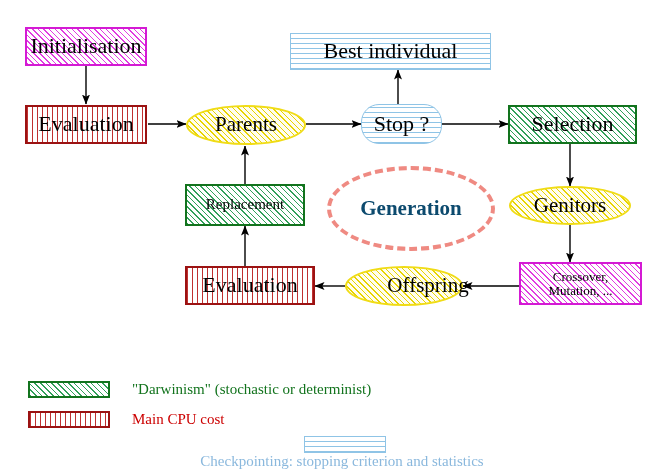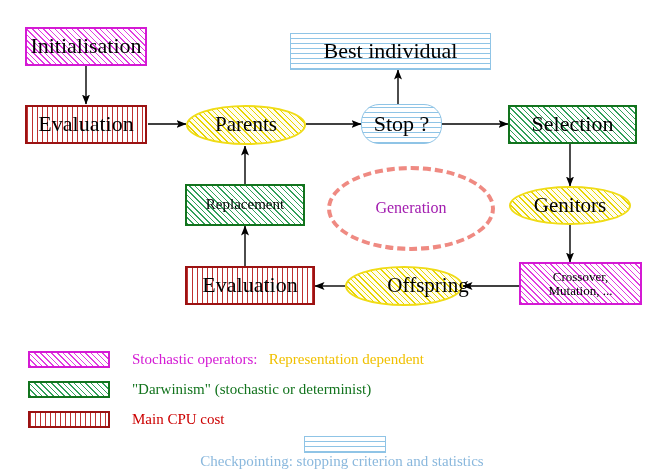--- a/index.html
+++ b/index.html
@@ -133,29 +133,25 @@
 
   <div class="node pat-red-vert" style="left:185px;top:266px;width:130px;height:39px;">
     <span class="lbl" style="font-size:22px;">Evaluation</span>
   </div>
 
   <div class="node pat-green-diag" style="left:185px;top:184px;width:120px;height:42px;">
     <span class="lbl" style="font-size:15px;">Replacement</span>
   </div>
 
   <div class="node dashed-ellipse" style="left:327px;top:166px;width:168px;height:85px;">
-    <span class="lbl" style="font-size:16px;color:#a21caf;">Generation</span>
+    <span class="lbl" style="font-size:21px;color:#0c4a6e;font-weight:bold;">Generation</span>
   </div>
 
   <div id="legend">
 
-    <div class="leg-row" style="top:10px;">
-      <div class="leg-swatch pat-magenta-diag"></div>
-      <div class="leg-text" style="color:#d41ad4;"><span>Stochastic operators:</span><span class="accent">&nbsp;&nbsp; </span><span class="accent">Representation dependent</span></div>
-    </div>
 
     <div class="leg-row" style="top:40px;">
       <div class="leg-swatch pat-green-diag"></div>
       <div class="leg-text" style="color:#12731d;">"Darwinism" (stochastic or determinist)</div>
     </div>
 
     <div class="leg-row" style="top:70px;">
       <div class="leg-swatch pat-red-vert"></div>
       <div class="leg-text" style="color:#cc0000;">Main CPU cost</div>
     </div>

